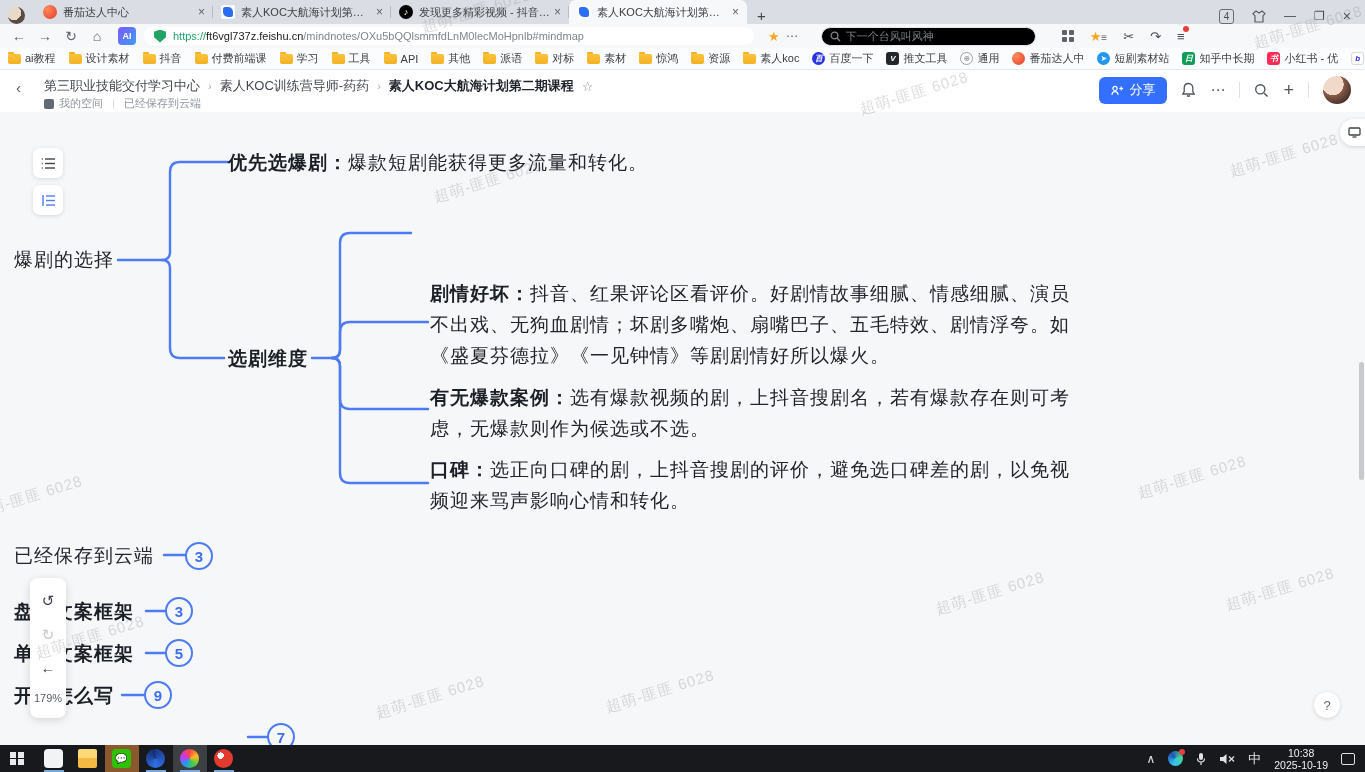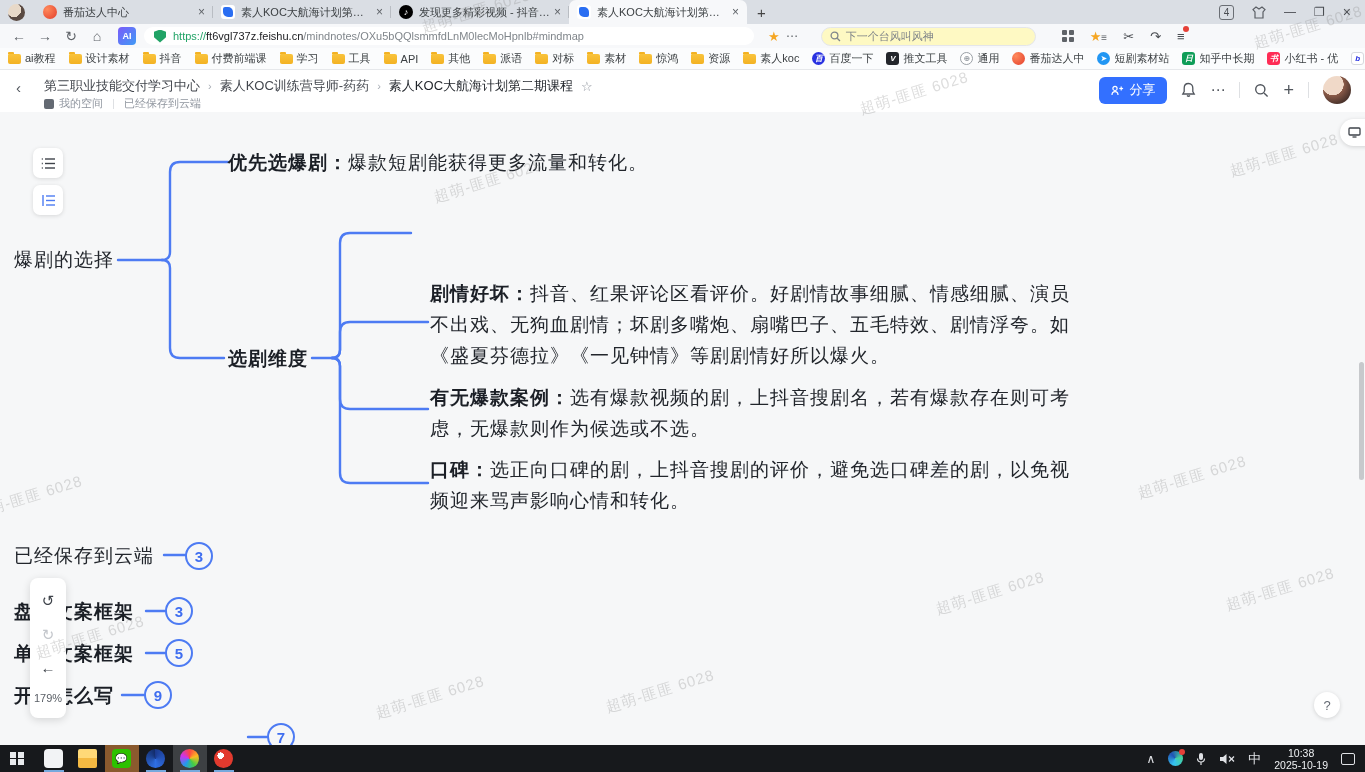--- a/index.html
+++ b/index.html
@@ -1,20 +1,20 @@
 <!DOCTYPE html>
 <html><head>
 <meta charset="utf-8">
 <style>
   * { margin:0; padding:0; box-sizing:border-box; }
   html,body { width:1365px; height:772px; overflow:hidden; font-family:"Liberation Sans","DejaVu Sans",sans-serif; }
   .abs { position:absolute; }
 
   
-  #tabstrip { position:absolute; top:0; left:0; width:1365px; height:24px; background:#dadee4; display:flex; align-items:center; }
+  #tabstrip { position:absolute; top:0; left:0; width:1365px; height:24px; background:#dadee4; display:flex; align-items:flex-end; }
   .profile-ic { width:17px; height:17px; border-radius:50%; background:radial-gradient(circle at 35% 35%,#e8d9c8 45%,#5a4a42 46%); margin:0 10px 0 8px; }
   .tab { height:24px; display:flex; align-items:center; padding:0 8px; width:178px; font-size:11px; color:#3c4043; position:relative; }
   .tab .ttl { white-space:nowrap; overflow:hidden; text-overflow:ellipsis; flex:1; }
   .tab.active { background:#f7f8fa; border-radius:7px 7px 0 0; }
   .tab:not(.active)::after { content:""; position:absolute; right:0; top:6px; height:12px; width:1px; background:#b9bdc3; }
   .favicon { width:14px; height:14px; border-radius:3px; margin-right:6px; flex:0 0 14px; display:flex; align-items:center; justify-content:center; font-size:9px; color:#fff; }
   .fav-tomato { background:radial-gradient(circle at 30% 30%,#ff8a5c,#e33e2b); border-radius:50%; }
   .fav-feishu { background:#fff; }
   .fav-feishu i { display:block; width:10px; height:10px; background:#2a6ef2; border-radius:2px 5px 2px 5px; }
   .fav-douyin { background:#000; border-radius:50%; color:#fff; font-weight:bold; }
@@ -27,41 +27,41 @@
   #navbar { position:absolute; top:24px; left:0; width:1365px; height:24px; background:#f7f8fa; display:flex; align-items:center; }
   .nav-ic { color:#5f6368; font-size:14px; width:26px; text-align:center; }
   .ai-badge { width:18px; height:18px; border-radius:4px; background:linear-gradient(135deg,#7a5bfa,#3f9bf5); color:#fff; font-size:9px; font-weight:bold; display:flex; align-items:center; justify-content:center; margin:0 8px; }
   #urlbar { height:18px; background:#fff; border-radius:10px; flex:0 0 610px; display:flex; align-items:center; padding:0 10px; font-size:11px; }
   .shield { width:12px; height:13px; background:#21a366; clip-path:polygon(50% 0,100% 18%,100% 60%,50% 100%,0 60%,0 18%); margin-right:7px; position:relative; }
   .url-scheme { color:#21a366; }
   .url-domain { color:#202124; }
   .url-path { color:#80868b; white-space:nowrap; overflow:hidden; }
   .star-ic { color:#f5a623; font-size:13px; margin:0 6px 0 14px; }
   .dots-ic { color:#5f6368; font-size:12px; letter-spacing:1px; }
-  #nav-search { height:19px; width:215px; background:#fef9c3; border:1px solid #e4e6ea; border-radius:10px; display:flex; align-items:center; font-size:11px; color:#7d8288; padding:0 8px; margin-left:22px; }
+  #nav-search { height:19px; width:215px; background:#000000; border:1px solid #e4e6ea; border-radius:10px; display:flex; align-items:center; font-size:11px; color:#7d8288; padding:0 8px; margin-left:22px; }
   #nav-right-ics { display:flex; align-items:center; gap:16px; margin-left:26px; color:#4a4d52; font-size:13px; }
   .grid-ic { display:grid; grid-template-columns:5px 5px; grid-template-rows:5px 5px; gap:2px; }
   .grid-ic b { background:#5f6368; border-radius:1px; }
   .ham { position:relative; }
   .ham::after { content:""; position:absolute; top:-3px; right:-4px; width:6px; height:6px; border-radius:50%; background:#e64038; }
 
   
   #bookmarks { position:absolute; top:48px; left:0; width:1365px; height:22px; background:#fbfcfd; border-bottom:1px solid #e6e8eb; display:flex; align-items:center; padding:0 8px; font-size:11px; color:#3c4043; }
   .bm { display:flex; align-items:center; margin-right:13px; white-space:nowrap; }
   .bm-folder { width:13px; height:10px; background:linear-gradient(#f9c33c,#f3b223); border-radius:1px 2px 2px 2px; margin-right:4px; position:relative; }
   .bm-folder::before { content:""; position:absolute; top:-2px; left:0; width:6px; height:2px; background:#f3b223; border-radius:1px 1px 0 0; }
   .bm-ic { width:13px; height:13px; border-radius:3px; margin-right:4px; display:flex; align-items:center; justify-content:center; color:#fff; font-size:8px; font-weight:bold; flex:0 0 13px; }
   #bookmarks-right { margin-left:auto; display:flex; align-items:center; }
 
   
   #fs-header { position:absolute; top:70px; left:0; width:1365px; height:42px; background:#ffffff; }
   .back-chev { position:absolute; left:16px; top:9px; font-size:15px; color:#51565d; }
   #breadcrumb { position:absolute; left:44px; top:7px; display:flex; align-items:center; font-size:13px; color:#42464d; }
   .crumb-sep { margin:0 8px; color:#a6abb3; font-size:11px; }
-  .crumb-last { color:#1f2329; font-weight:normal; }
+  .crumb-last { color:#1f2329; font-weight:bold; }
   .fav-star { margin-left:8px; color:#8f959e; font-size:13px; }
   #fs-subline { position:absolute; left:44px; top:26px; display:flex; align-items:center; font-size:11px; color:#8f959e; }
   .space-ic { width:10px; height:10px; background:#646a73; border-radius:2px; margin-right:5px; }
   .subline-div { width:1px; height:10px; background:#dee0e3; margin:0 10px; }
   #fs-actions { position:absolute; right:14px; top:6px; display:flex; align-items:center; gap:14px; }
   #share-btn { background:#3370ff; color:#fff; font-size:13px; height:27px; border-radius:6px; display:flex; align-items:center; padding:0 12px; gap:5px; border:none; }
   .fs-ic { color:#51565d; font-size:15px; }
   .v-div { width:1px; height:16px; background:#dee0e3; }
   .avatar { width:28px; height:28px; border-radius:50%; background:radial-gradient(circle at 35% 30%,#f0d9c8 40%,#8a5a48 41%,#4a332c 75%); }
 

